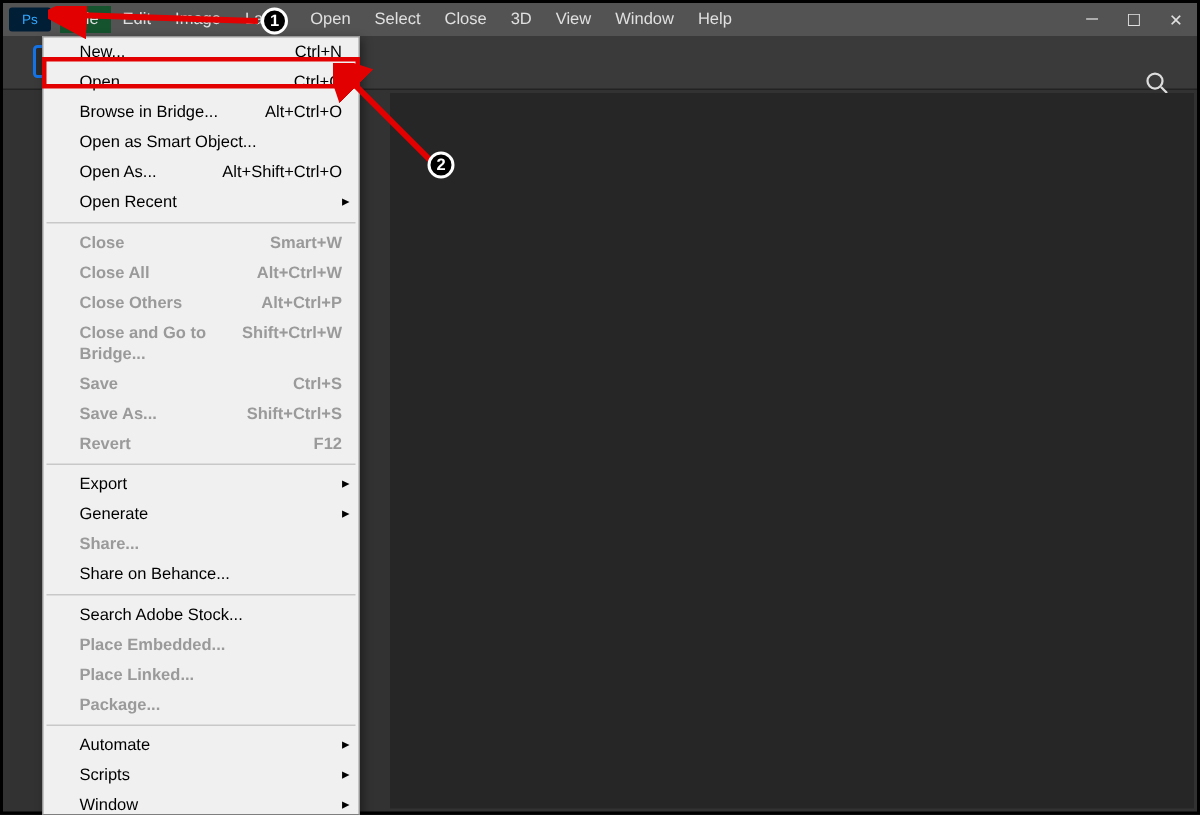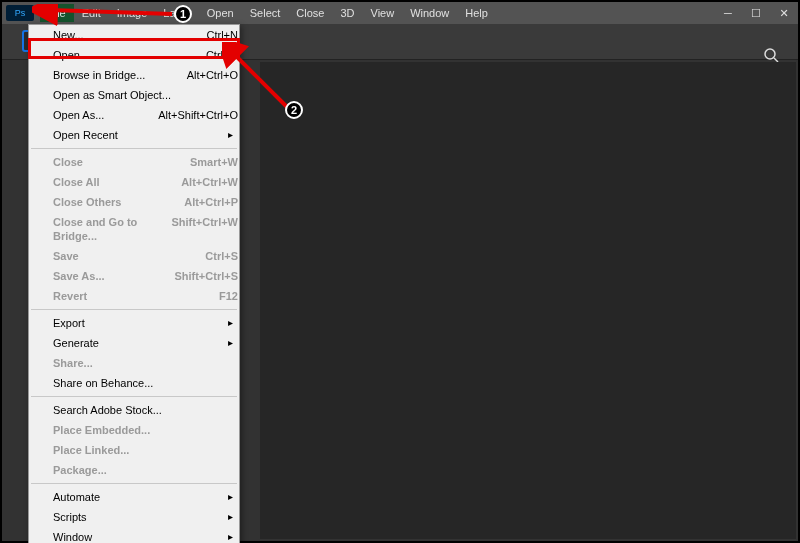--- a/index.html
+++ b/index.html
@@ -9,21 +9,21 @@
 .ps-logo { width: 28px; height: 16px; background: #001e36; color: #31a8ff; font-size: 9px; font-weight: normal; display: flex; align-items: center; justify-content: center; border-radius: 2px; margin-right: 6px; }
 .menu-item { color: #e0e0e0; font-size: 11px; padding: 3px 8px; cursor: pointer; }
 .menu-item.active { background: #14532d; }
 .window-controls { position: absolute; top: 0; right: 0; height: 22px; display: flex; align-items: center; background: #535353; }
 .win-ctrl { width: 28px; height: 22px; color: #e0e0e0; display: flex; align-items: center; justify-content: center; cursor: pointer; font-size: 11px; }
 .toolbar { height: 36px; background: #3a3a3a; border-bottom: 1px solid #222; position: relative; }
 .active-tab { position: absolute; left: 20px; top: 28px; width: 54px; height: 22px; border: 2px solid #1473e6; border-radius: 3px; background: #2b2b2b; }
 .search-icon { position: absolute; right: 18px; top: 44px; color: #ddd; }
 .workspace { position: absolute; top: 60px; left: 258px; right: 2px; bottom: 2px; background: #262626; }
 .dropdown { position: absolute; top: 22px; left: 26px; width: 212px; background: #f0f0f0; border: 1px solid #999; box-shadow: 2px 2px 6px rgba(0,0,0,0.4); font-size: 11px; color: #000; }
-.dd-item { display: flex; justify-content: space-between; padding: 3px 1px 3px 24px; cursor: default; line-height: 14px; position: relative; }
+.dd-item { display: flex; justify-content: space-between; padding: 3px 11px 3px 24px; cursor: default; line-height: 14px; position: relative; }
 .dd-item .shortcut { color: #000; }
 .dd-item.disabled { color: #9a9a9a; font-weight: bold; }
 .dd-item.disabled .shortcut { color: #9a9a9a; }
 .dd-item.has-sub::after { content: "▸"; position: absolute; right: 6px; font-size: 10px; }
 .dd-sep { height: 1px; background: #c8c8c8; margin: 3px 2px; }
 .highlight-box { position: absolute; top: 36px; left: 26px; width: 212px; height: 21px; border: 3px solid #e30000; pointer-events: none; z-index: 10; }
 .arrow1 { position: absolute; top: 2px; left: 30px; z-index: 20; pointer-events: none; }
 .arrow2 { position: absolute; top: 40px; left: 220px; z-index: 20; pointer-events: none; }
 .badge { position: absolute; width: 18px; height: 18px; border-radius: 50%; background: #000; border: 2px solid #fff; color: #fff; font-size: 11px; font-weight: bold; display: flex; align-items: center; justify-content: center; z-index: 25; }
 .b1 { top: 3px; left: 172px; }

